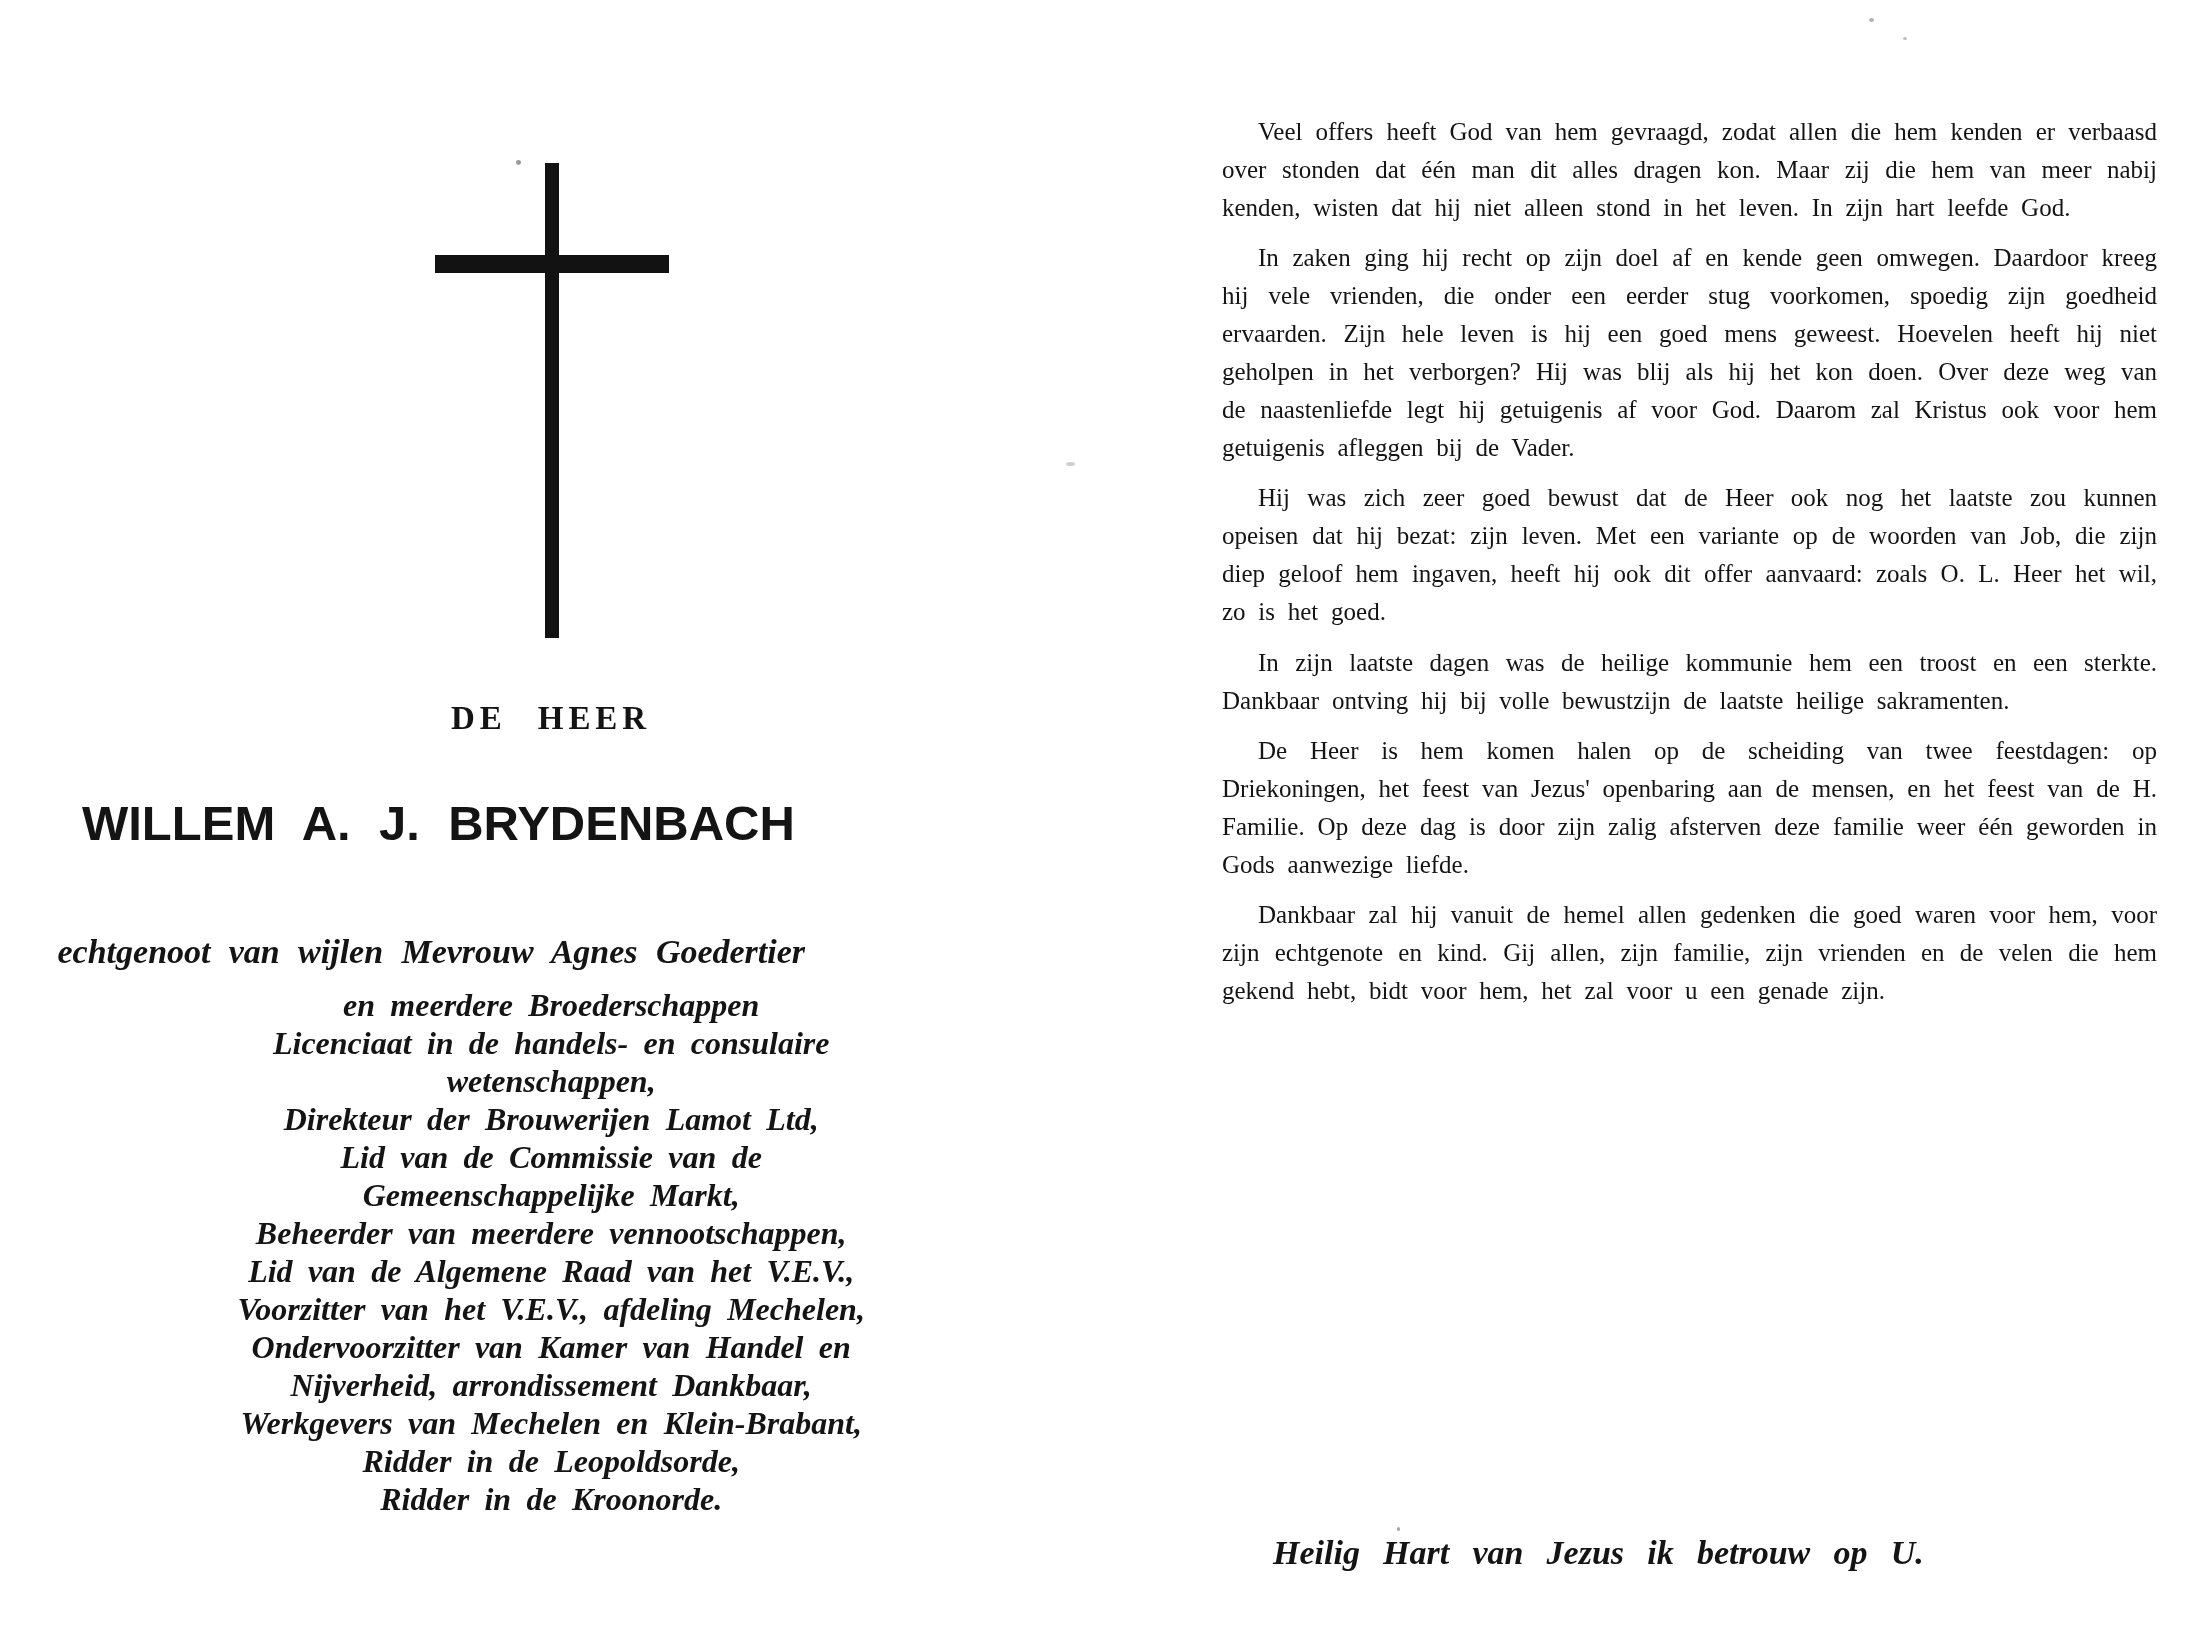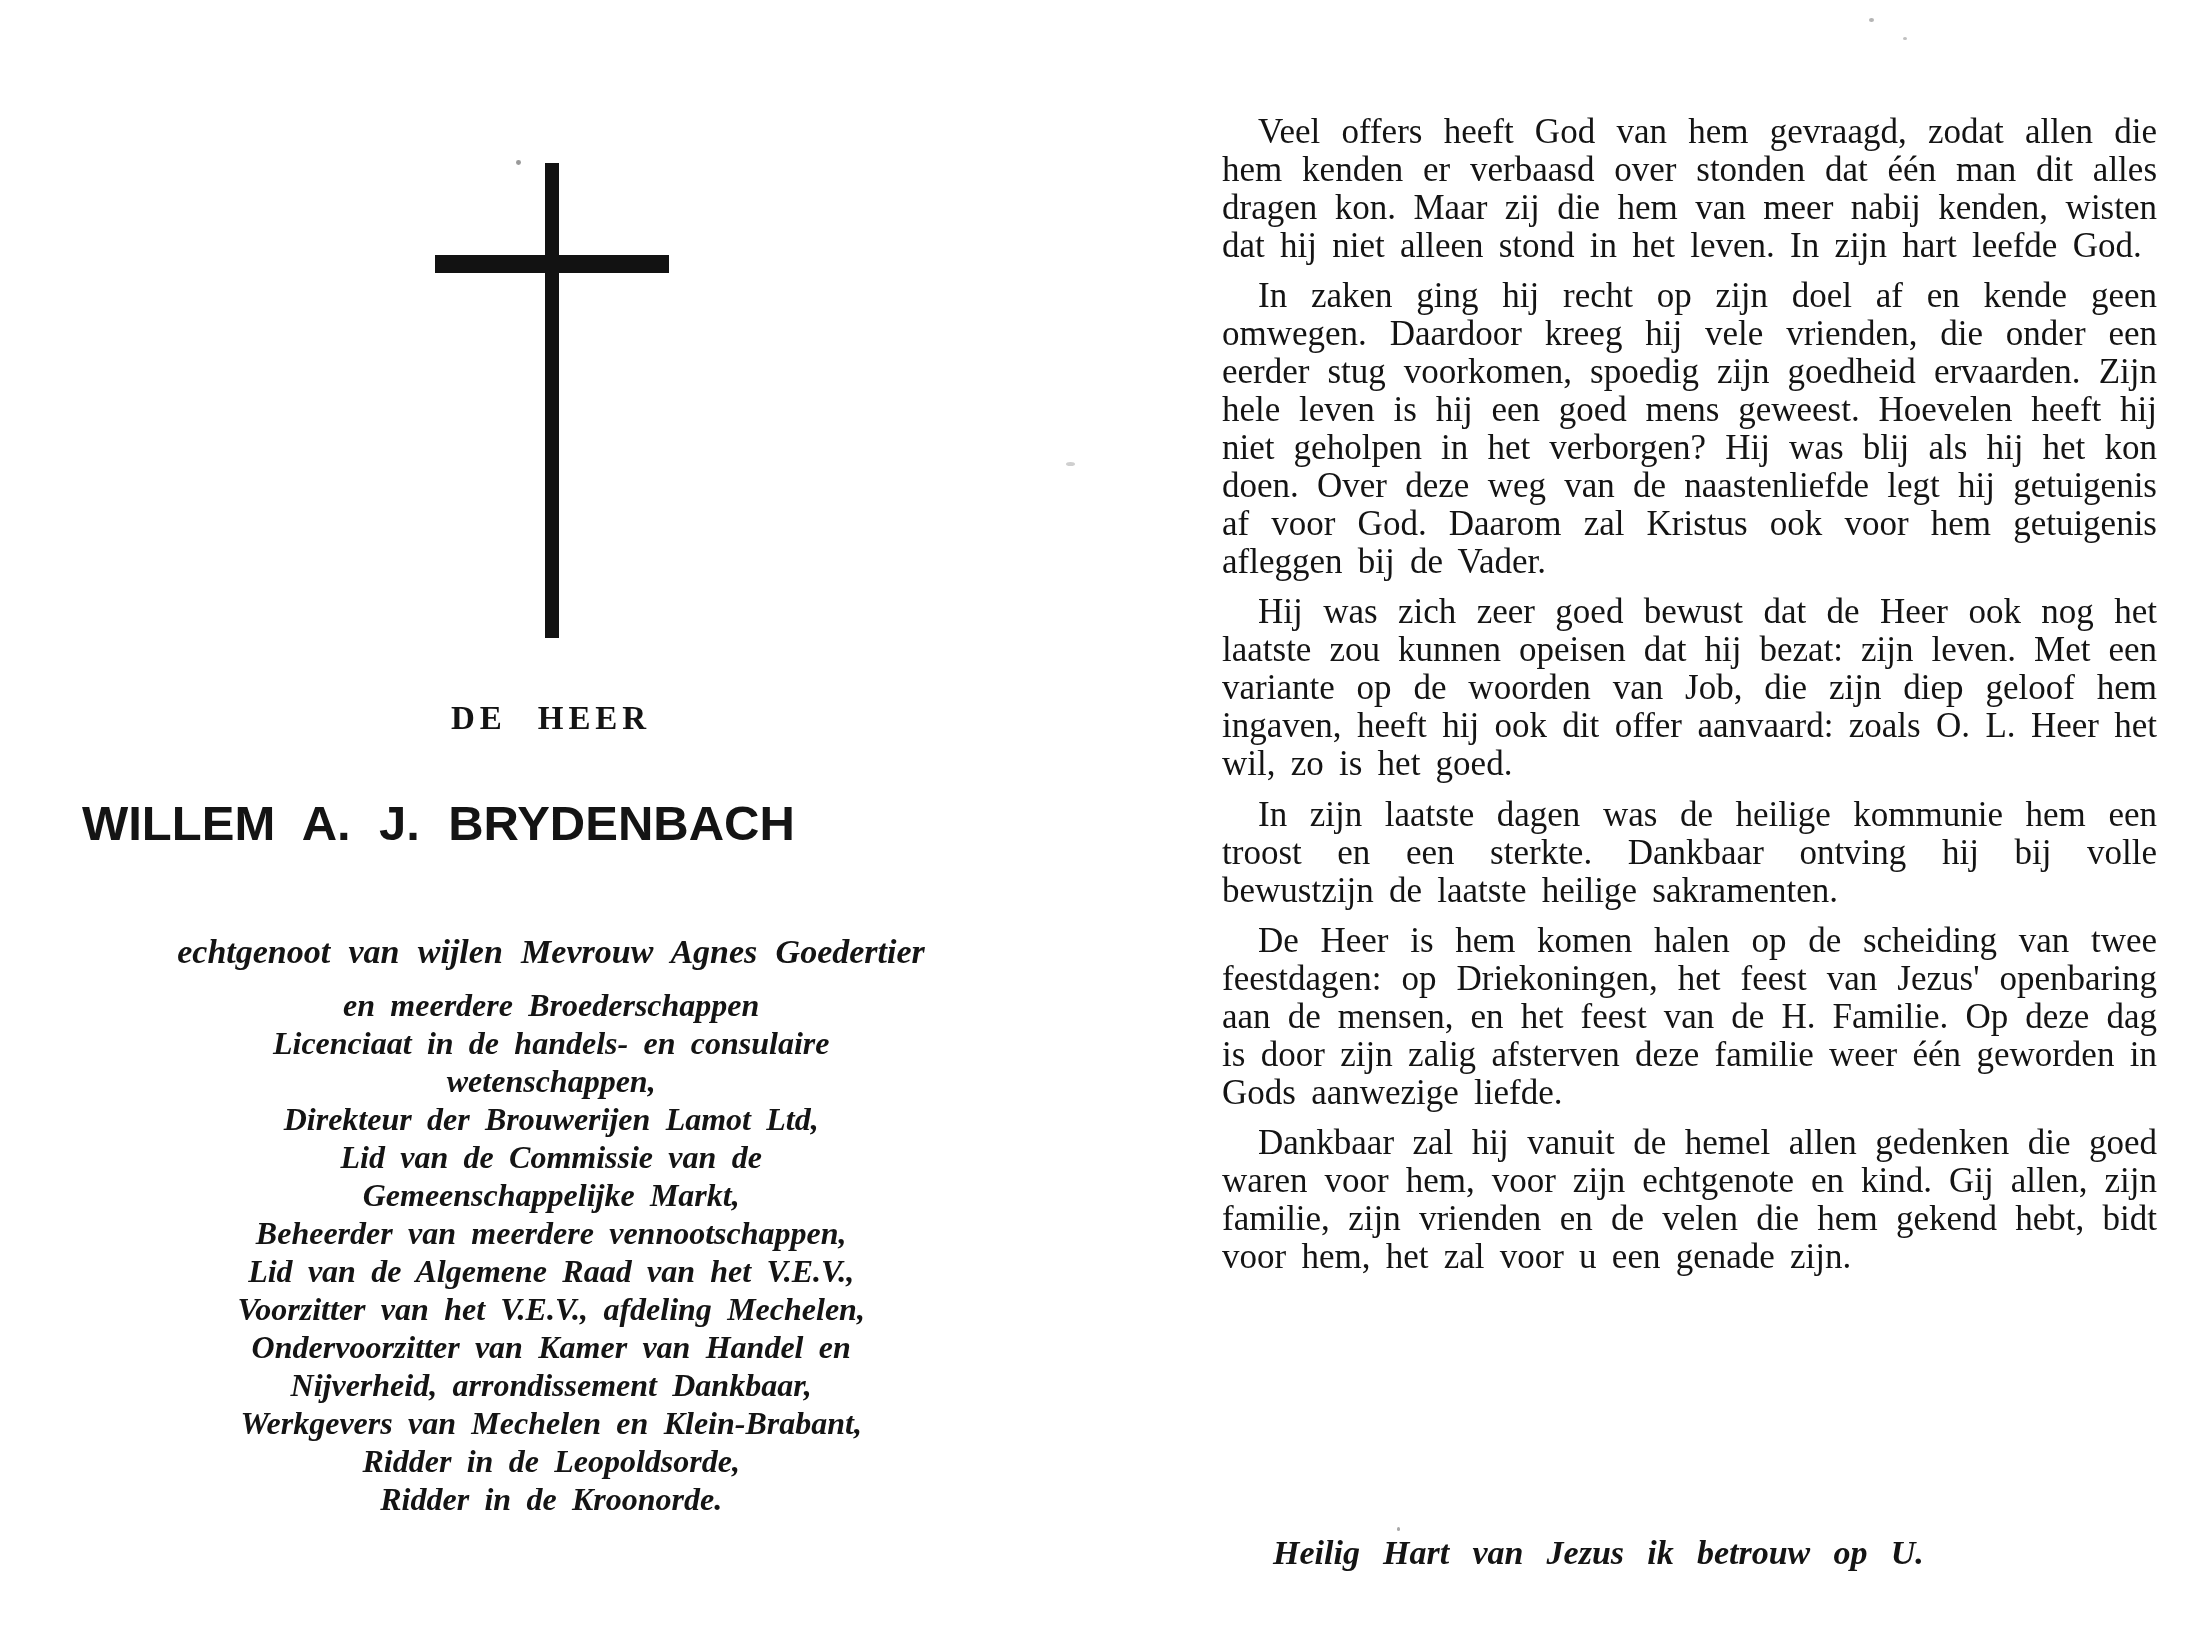--- a/index.html
+++ b/index.html
@@ -29,36 +29,36 @@
     letter-spacing:4.9px;word-spacing:18px;
   }
   .deceased-name{
     position:absolute;left:0;top:795px;width:938px;
     text-align:left;
     font-family:"Liberation Sans","DejaVu Sans",sans-serif;
     font-size:49px;font-weight:bold;letter-spacing:0px;word-spacing:14.7px;
   }
   .spouse-line{
     position:absolute;left:-24.5px;top:933px;width:987px;
-    text-align:center;font-size:34px;font-style:italic;font-weight:bold;
+    text-align:left;font-size:34px;font-style:italic;font-weight:bold;
     word-spacing:9.8px;
   }
   .titles-list{
     position:absolute;left:-16.3px;top:986px;width:971px;
     text-align:center;font-size:32px;font-style:italic;font-weight:bold;
     line-height:38px;word-spacing:7.3px;
   }
   .title-line{display:block;}
   
   .right-page{
     position:absolute;left:1222px;top:113px;width:935px;
   }
   .memorial-text p{
     margin:0 0 12.2px 0;
-    font-size:35px;line-height:38px;
+    font-size:25px;line-height:38px;
     text-align:justify;text-indent:36px;
     word-spacing:6.5px;
   }
   .closing-prayer{
     position:absolute;left:1273px;top:1534px;width:816px;
     font-size:34px;font-style:italic;font-weight:bold;
     word-spacing:14.7px;
   }
   
   .speck{position:absolute;background:#9a9a9a;border-radius:50%;}

